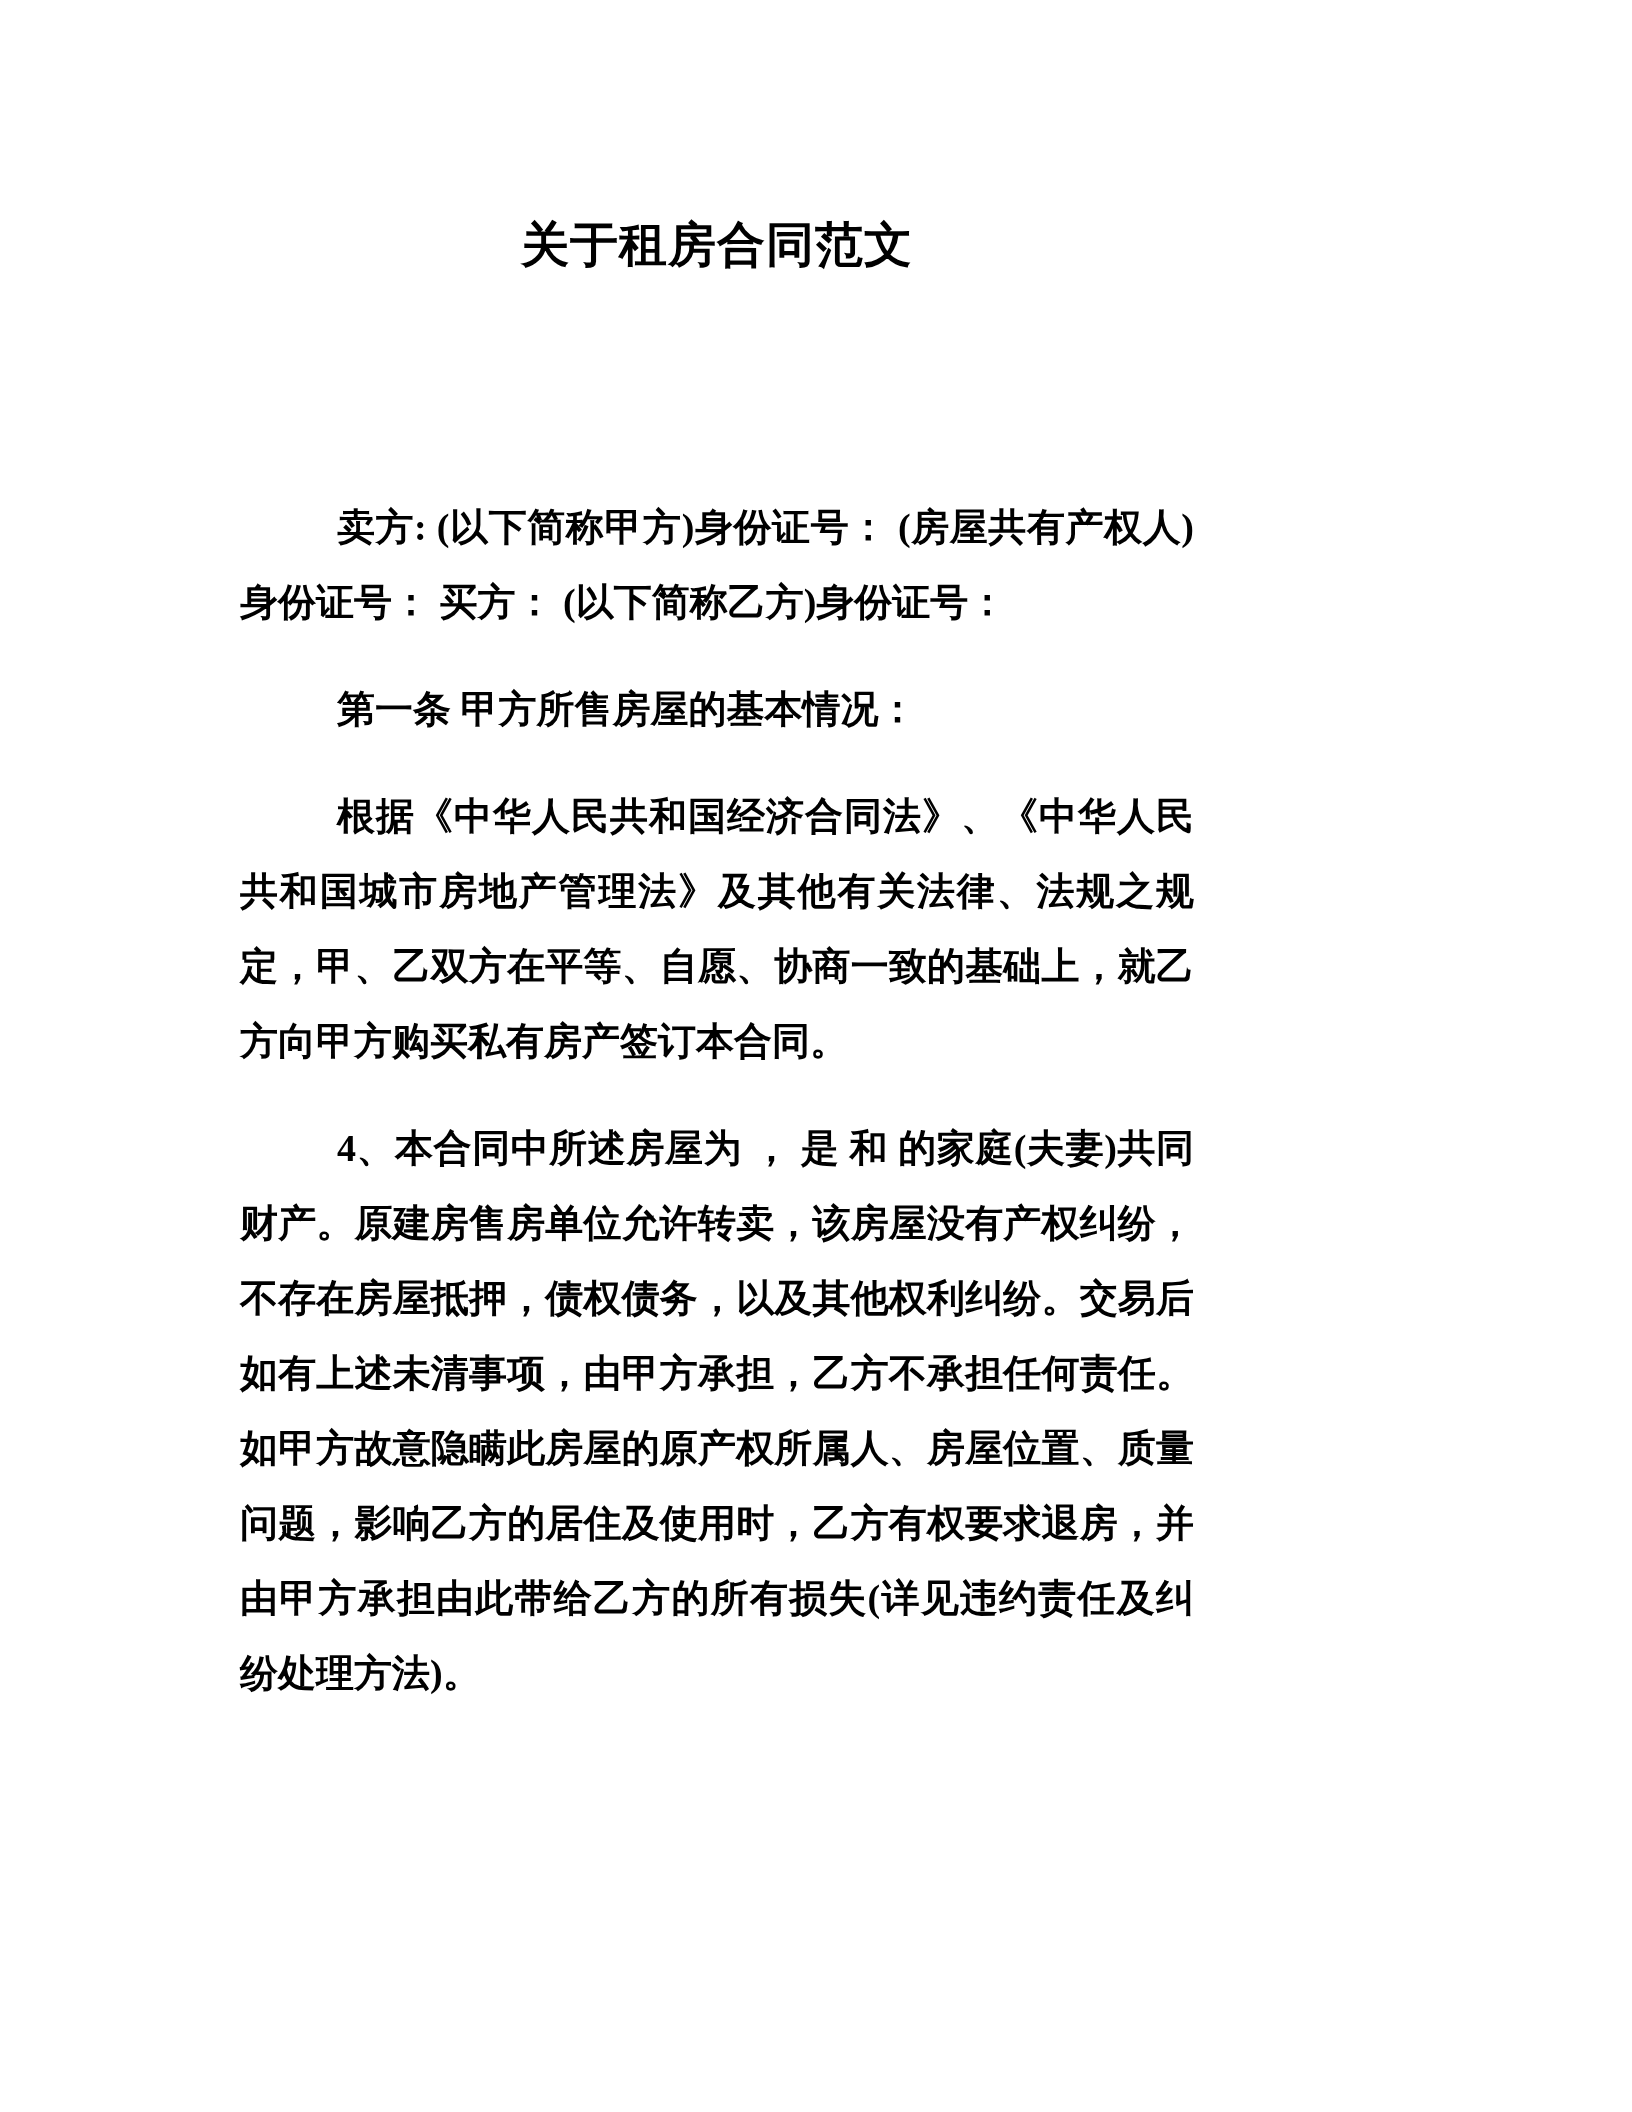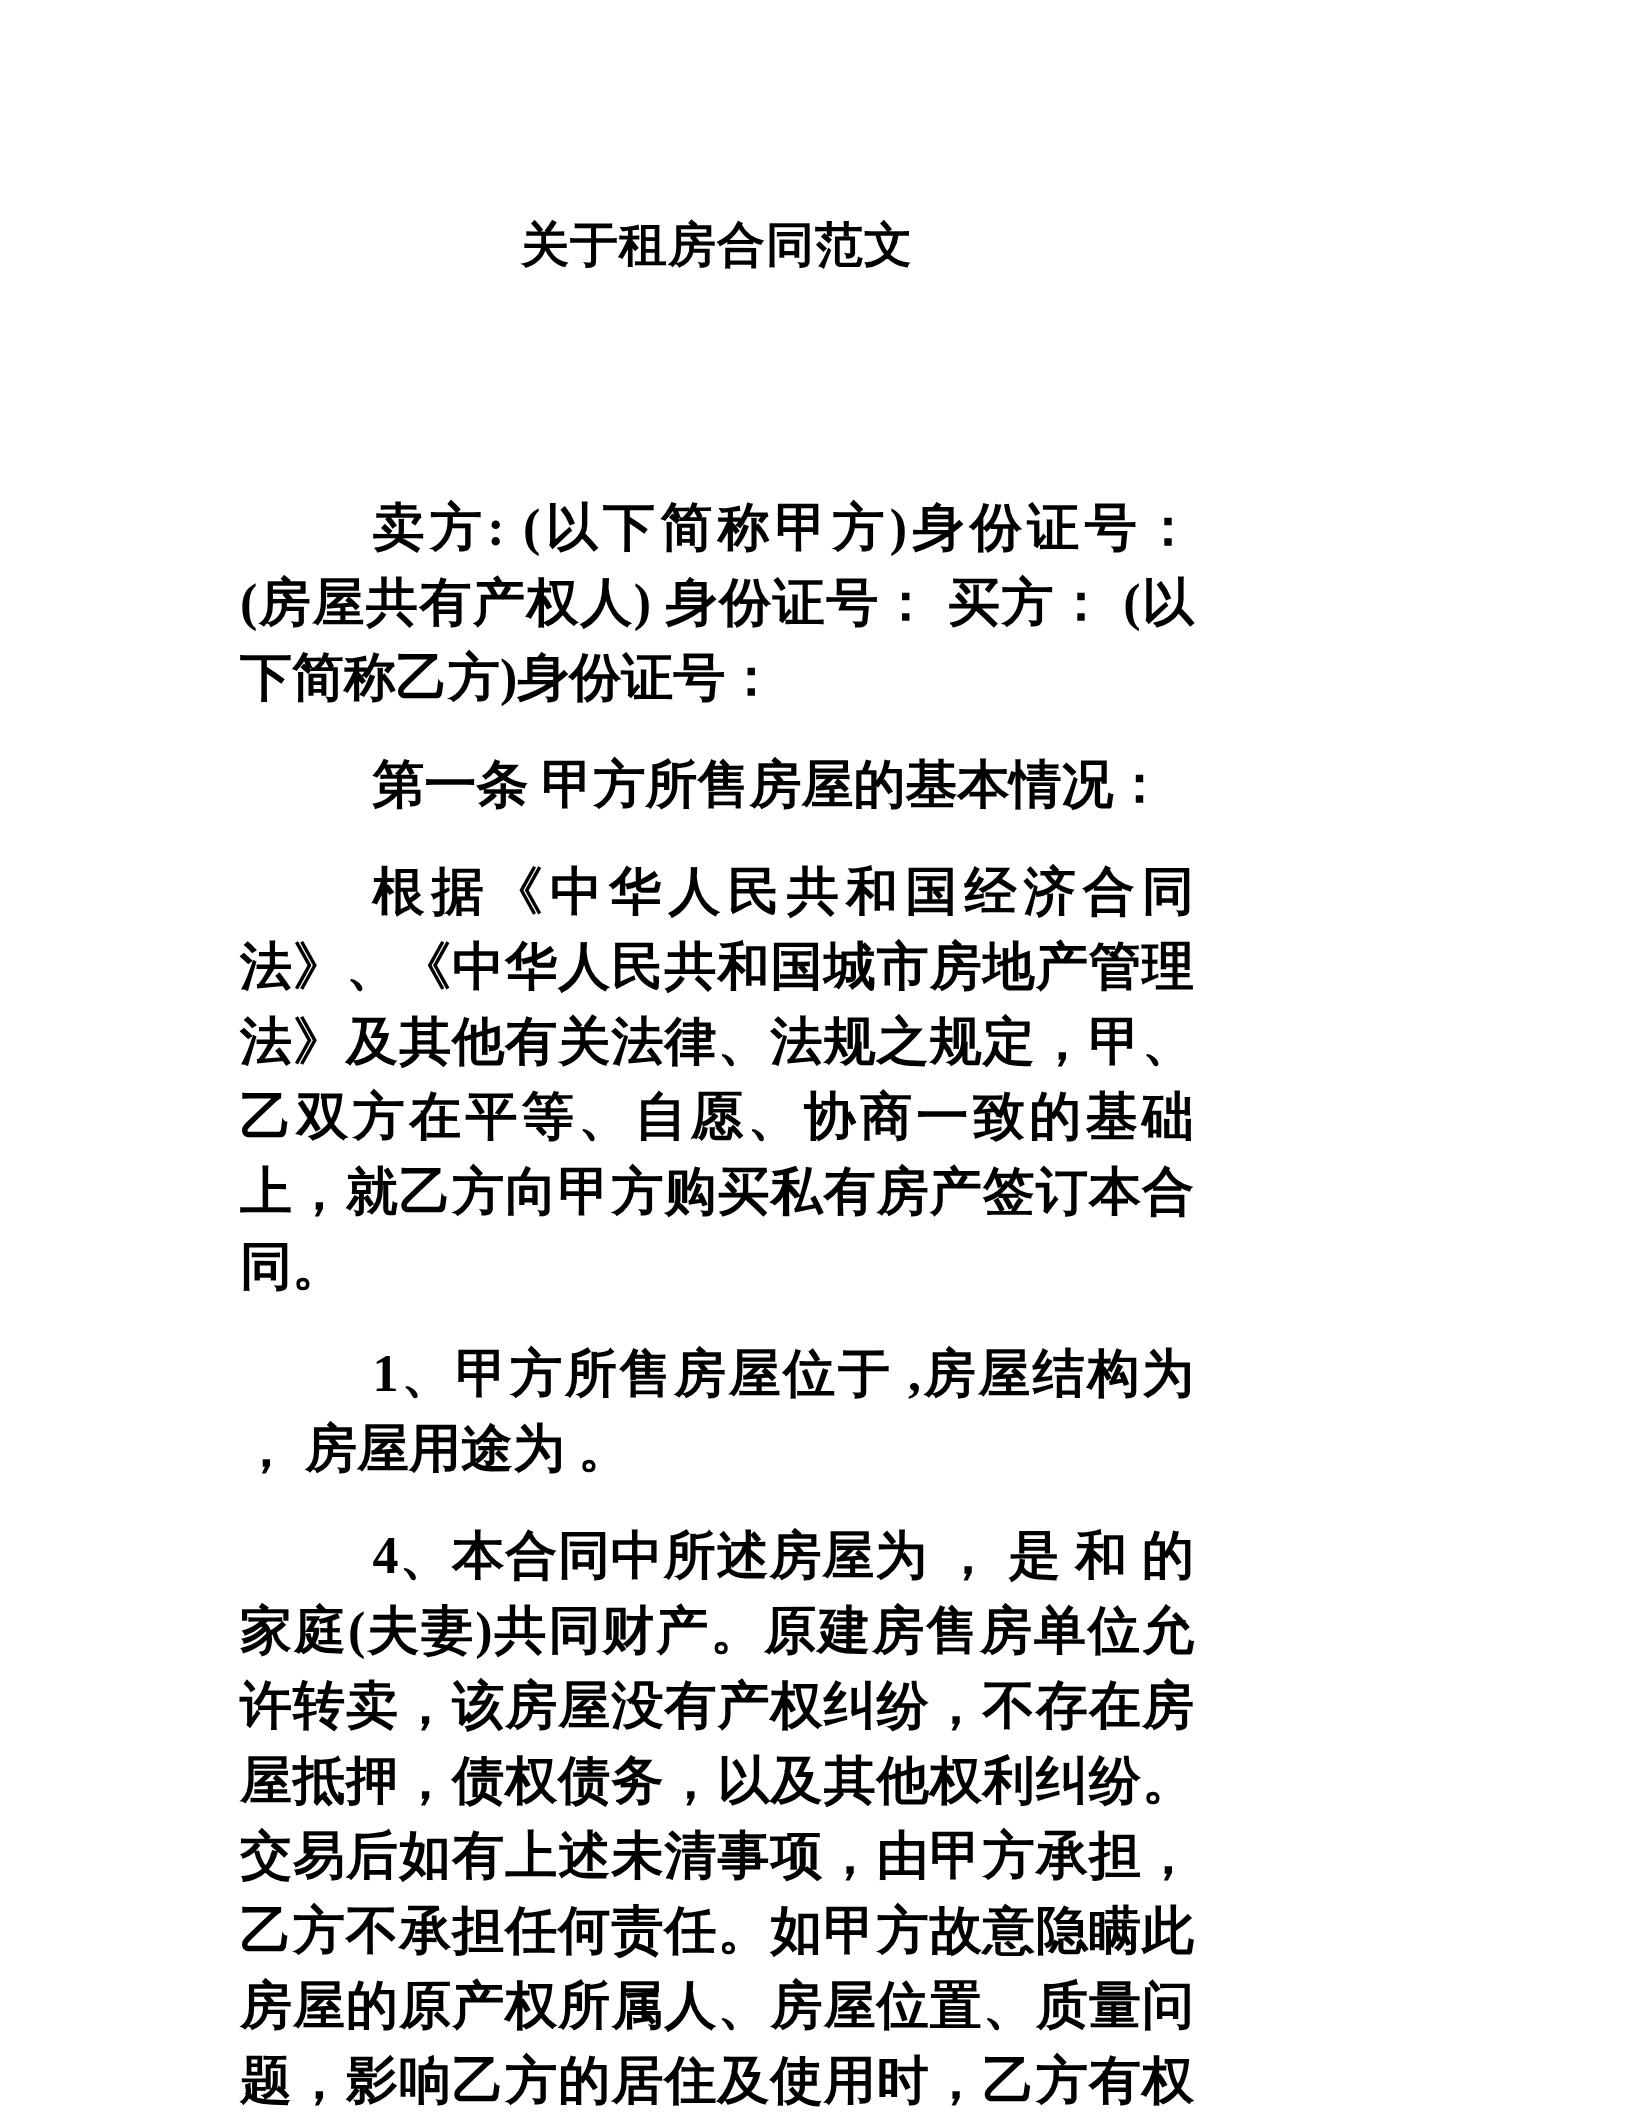--- a/index.html
+++ b/index.html
@@ -22,38 +22,37 @@
   .doc-title {
     margin: 0 0 210px 0;
     font-size: 48px;
     font-weight: 700;
     line-height: 70px;
     text-align: center;
     letter-spacing: 1px;
   }
   .doc-paragraph {
     margin: 0 0 32px 0;
-    font-size: 52px;
+    font-size: 38px;
     font-weight: 700;
     line-height: 75px;
     text-align: justify;
     text-indent: 2.55em;
     word-break: break-all;
   }
 </style>
 </head>
 <body>
 
 <div class="page">
   <h1 class="doc-title">关于租房合同范文</h1>
 
   <p class="doc-paragraph">卖方: (以下简称甲方)身份证号： (房屋共有产权人) 身份证号： 买方： (以下简称乙方)身份证号：</p>
 
   <p class="doc-paragraph">第一条 甲方所售房屋的基本情况：</p>
 
   <p class="doc-paragraph">根据《中华人民共和国经济合同法》、《中华人民共和国城市房地产管理法》及其他有关法律、法规之规定，甲、乙双方在平等、自愿、协商一致的基础上，就乙方向甲方购买私有房产签订本合同。</p>
 
-  <p class="doc-paragraph">1、甲方所售房屋位于 ,房屋结构为 ， 房屋用途为 。</p>
 
 
 
   <p class="doc-paragraph">4、本合同中所述房屋为 ， 是 和 的家庭(夫妻)共同财产。原建房售房单位允许转卖，该房屋没有产权纠纷，不存在房屋抵押，债权债务，以及其他权利纠纷。交易后如有上述未清事项，由甲方承担，乙方不承担任何责任。如甲方故意隐瞒此房屋的原产权所属人、房屋位置、质量问题，影响乙方的居住及使用时，乙方有权要求退房，并由甲方承担由此带给乙方的所有损失(详见违约责任及纠纷处理方法)。</p>
 </div>
 
 </body></html>

